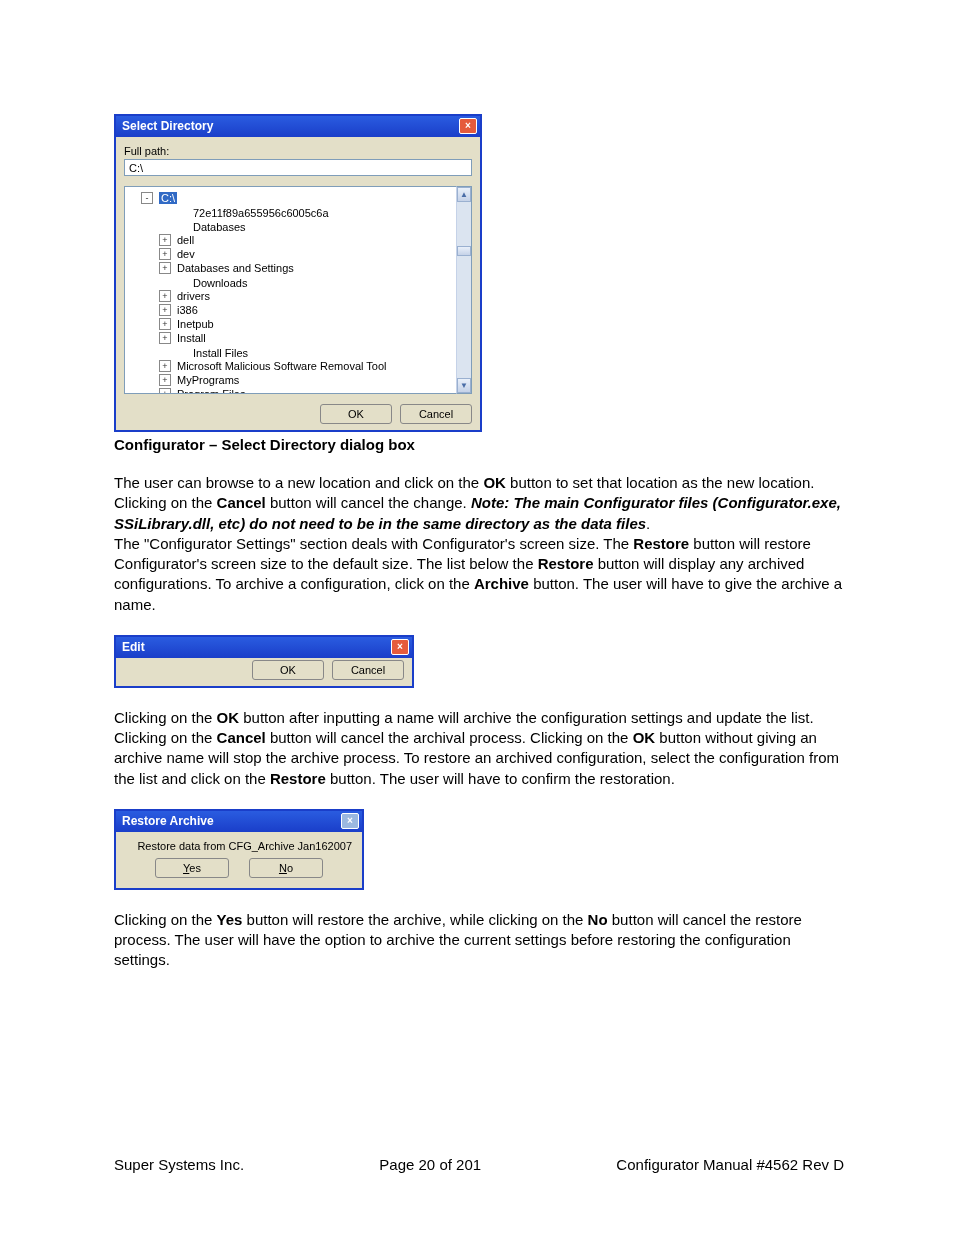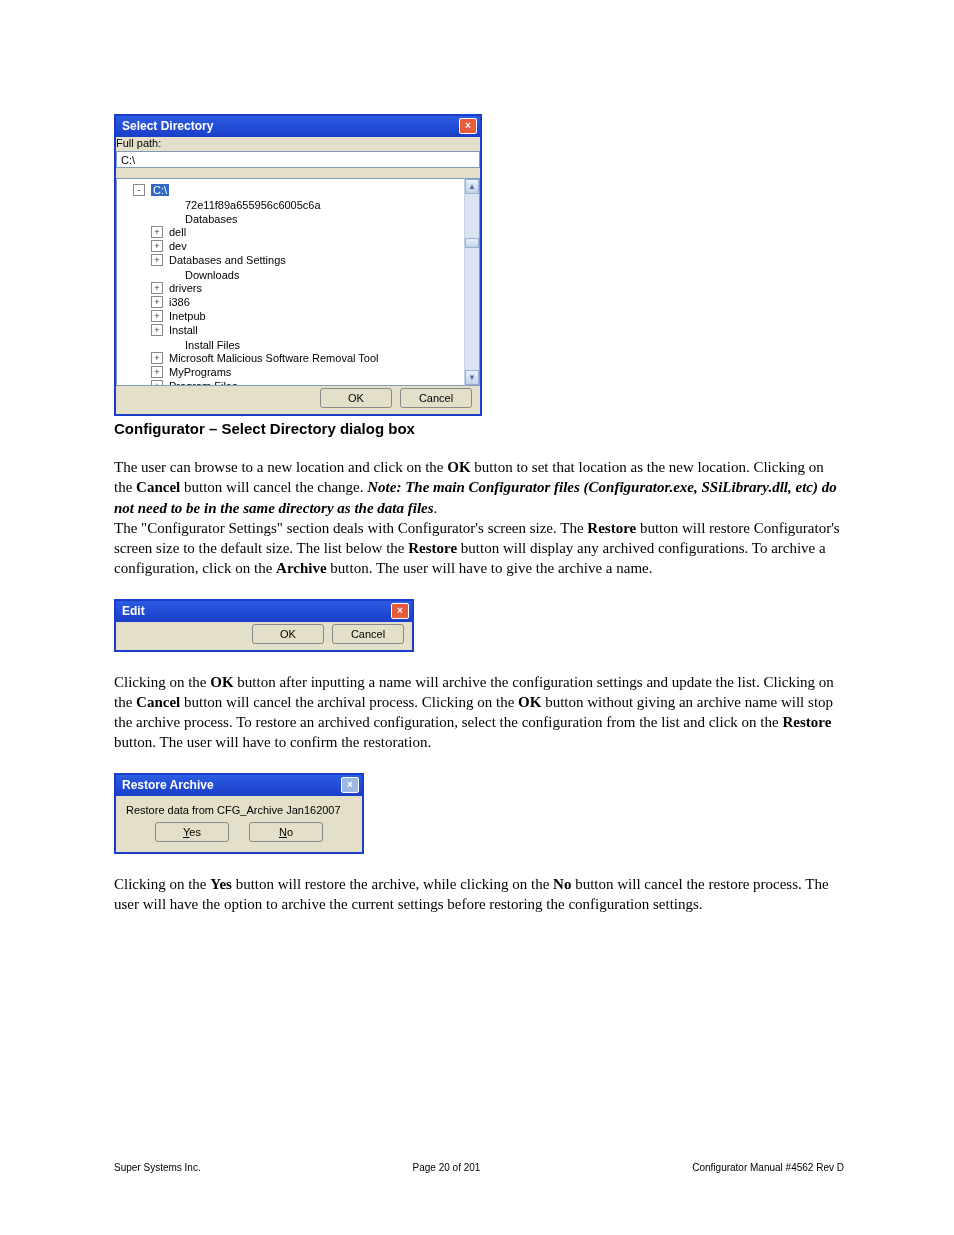--- a/index.html
+++ b/index.html
@@ -45,21 +45,21 @@
     justify-content: center;
     color: #fff;
     font-size: 10px;
     line-height: 1;
   }
   .close-btn.disabled {
     background: #9bb8e0;
     color: #fff;
   }
   .dlg-body {
-    padding: 0;
+    padding: 8px;
   }
   .label-small {
     font-size: 11px;
     margin-bottom: 2px;
   }
   .textfield {
     border: 1px solid #7f9db9;
     background: #fff;
     height: 17px;
     width: 100%;
@@ -163,42 +163,41 @@
   }
   .btn-row.center { justify-content: center; gap: 20px; }
   .caption {
     margin-top: 4px;
     font-size: 15px;
     font-weight: bold;
   }
   p.body {
     margin: 20px 0 0 0;
     line-height: 1.35;
-    font-family: Liberation Serif, serif;
   }
   
   #d1 { width: 364px; }
   
   #d2 { width: 296px; }
   #d2 .dlg-body { padding: 10px 10px 4px 10px; }
   #d2 .textfield { margin-top: 4px; }
   
   #d3 { width: 246px; }
-  #d3 .dlg-body { padding: 8px 10px 4px 10px; font-size: 11px; }
+  #d3 .dlg-body { padding: 8px 10px 4px 10px; font-size: 11px; text-align: right; }
   #d3 .btn { width: 74px; }
   .underline-key { text-decoration: underline; }
   
   .footer {
     position: absolute;
     bottom: 62px;
     left: 114px;
     right: 110px;
     display: flex;
     justify-content: space-between;
-    font-size: 10px;
+    font-size: 15px;
   }
 </style>
 </head>
 <body>
 
 <div class="page">
 
   <div class="dialog" id="d1">
     <div class="titlebar">
       <span>Select Directory</span>

